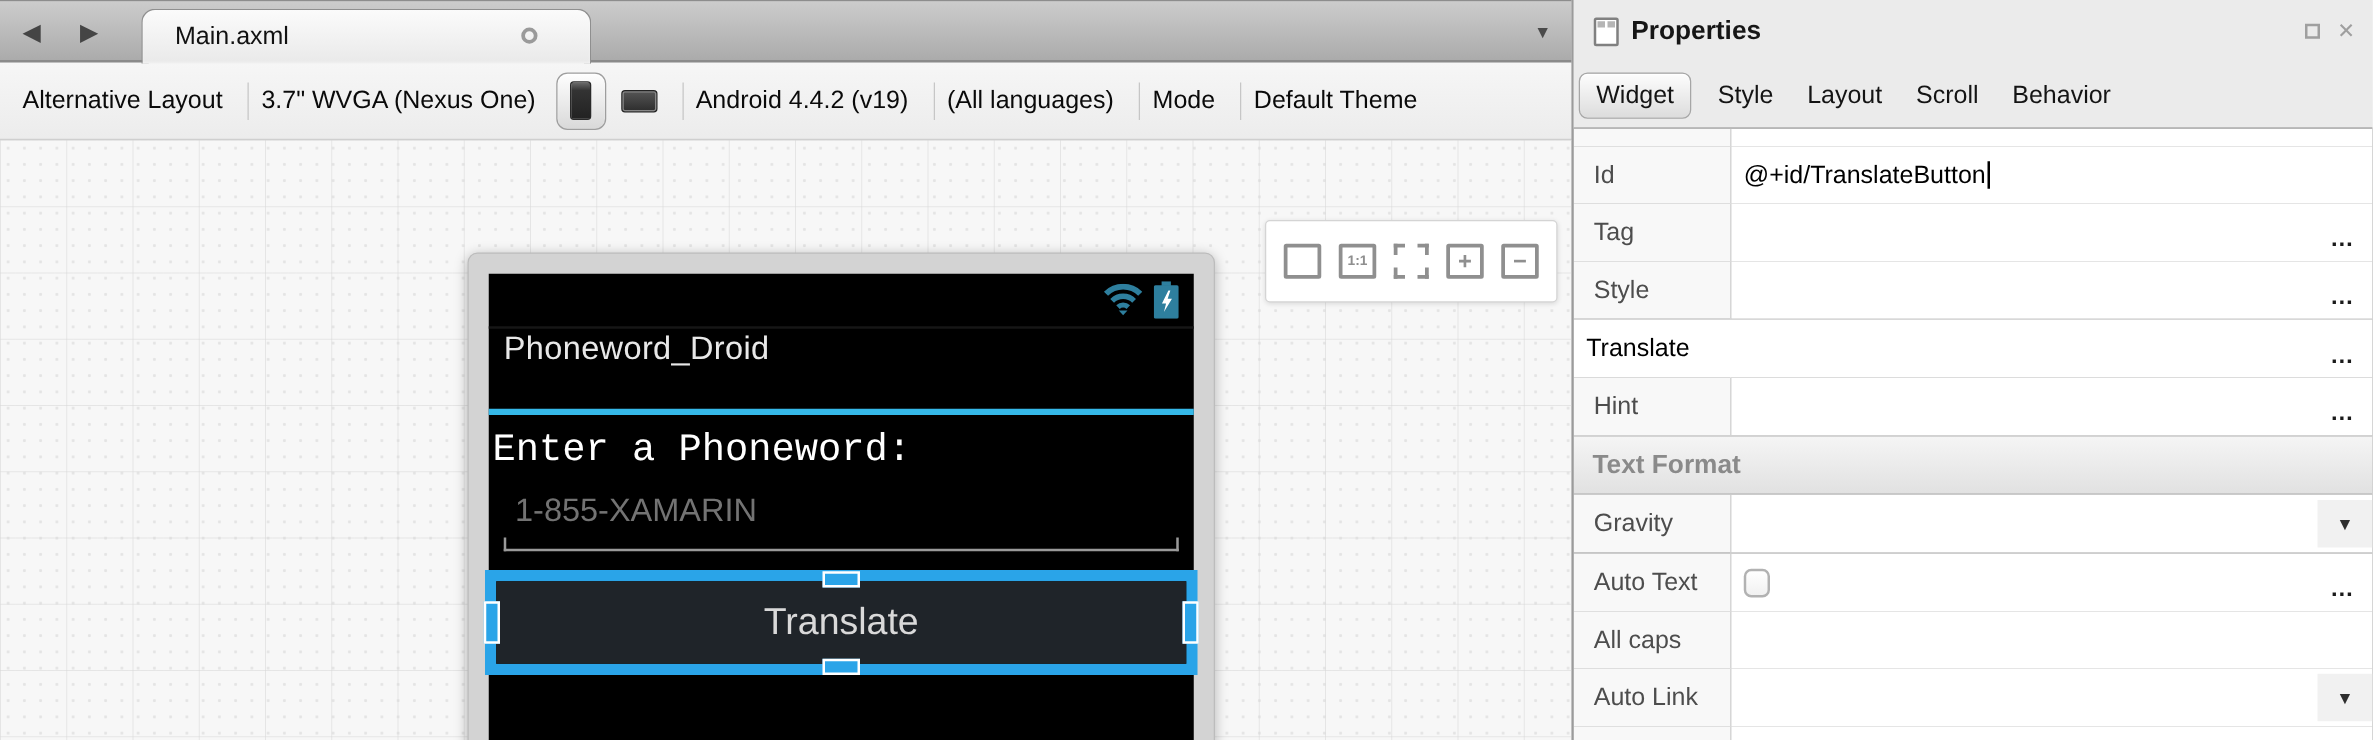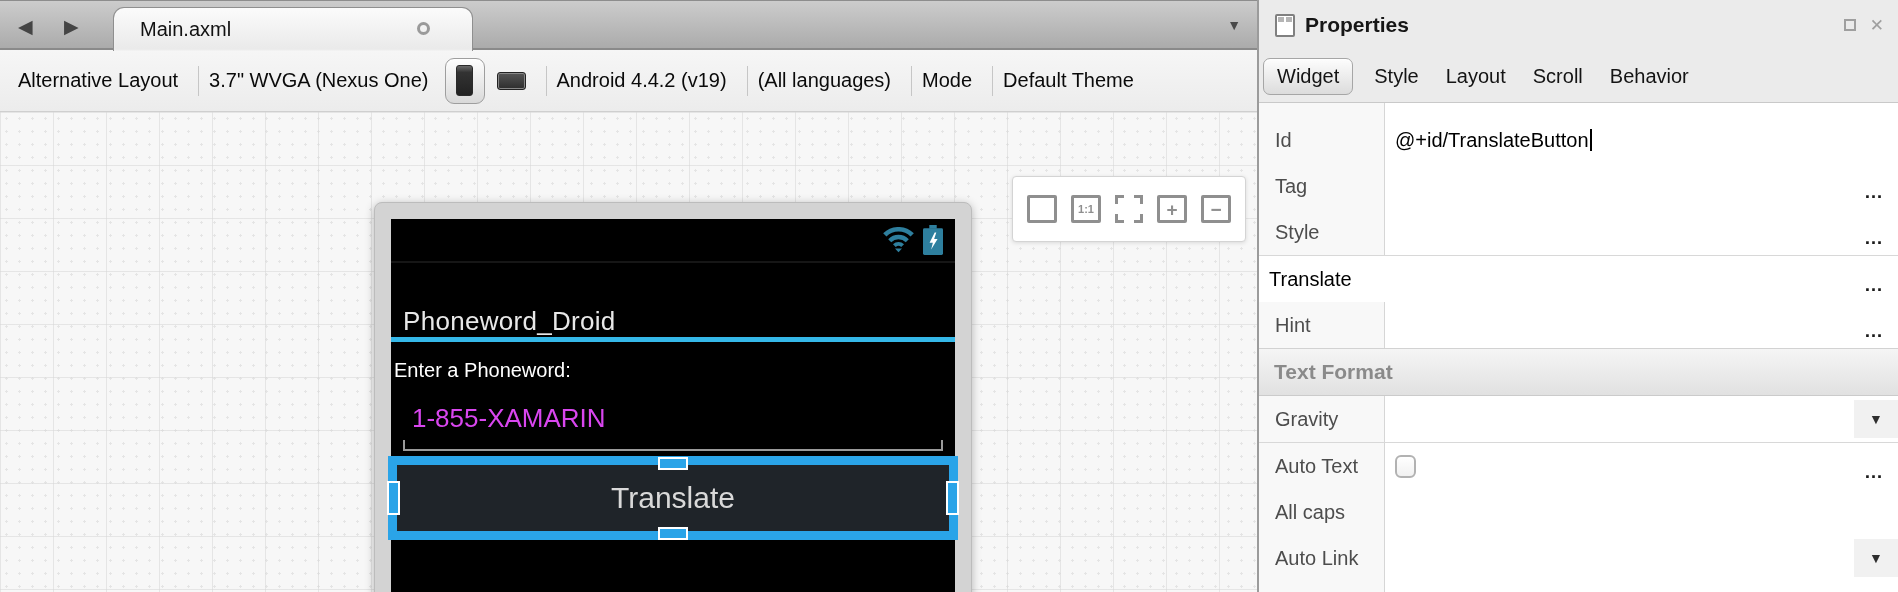--- a/index.html
+++ b/index.html
@@ -51,27 +51,27 @@
     background-size:53px 53px, 53px 53px, 13px 13px; }
 
   
   .phone { position:absolute; left:374px; top:90px; width:598px; height:620px;
     background:#d3d3d3; border:1px solid #bcbcbc; border-radius:8px 8px 0 0;
     box-shadow:0 2px 10px rgba(0,0,0,.28); }
   .screen { position:absolute; left:16px; top:16px; width:564px; height:600px;
     background:#000; }
   .statusbar { height:44px; display:flex; align-items:center; justify-content:flex-end;
     gap:9px; padding-right:12px; border-bottom:2px solid #161616; }
-  .actionbar { height:74px; display:flex; align-items:flex-end; padding-left:12px; }
+  .actionbar { height:64px; display:flex; align-items:flex-start; padding-left:12px; }
   .actionbar-title { font-size:26px; color:#e8e8e8; letter-spacing:.3px; }
   .actionbar-rule { height:5px; background:#35b8e8; }
-  .pw-label { margin:6px 0 0 3px; font-size:20px; color:#ffffff; height:44px;
-    display:flex; align-items:center; }
+  .pw-label { margin:6px 0 0 3px; font-size:31px; color:#ffffff; height:44px;
+    display:flex; align-items:center;font-family:Liberation Mono, monospace; }
   .pw-edittext { margin:8px 0 0 0; }
-  .pw-edittext-value { padding-left:21px; font-size:26px; color:#d946ef; height:36px;
+  .pw-edittext-value { padding-left:21px; font-size:26px; color:#737373; height:36px;
     display:flex; align-items:center; }
   .pw-underline { margin:4px 12px 0 12px; height:11px;
     border-left:2px solid #9a9a9a; border-right:2px solid #9a9a9a;
     border-bottom:2px solid #9a9a9a; }
 
   
   .selection { position:absolute; left:-3px; top:237px; width:570px; height:84px;
     border:9px solid #2aa4e8; background:#1f2429; }
   .translate-btn { width:100%; height:100%; display:flex; align-items:center;
     justify-content:center; font-size:30px; color:#d9d9d9; background:#1f2429; }

